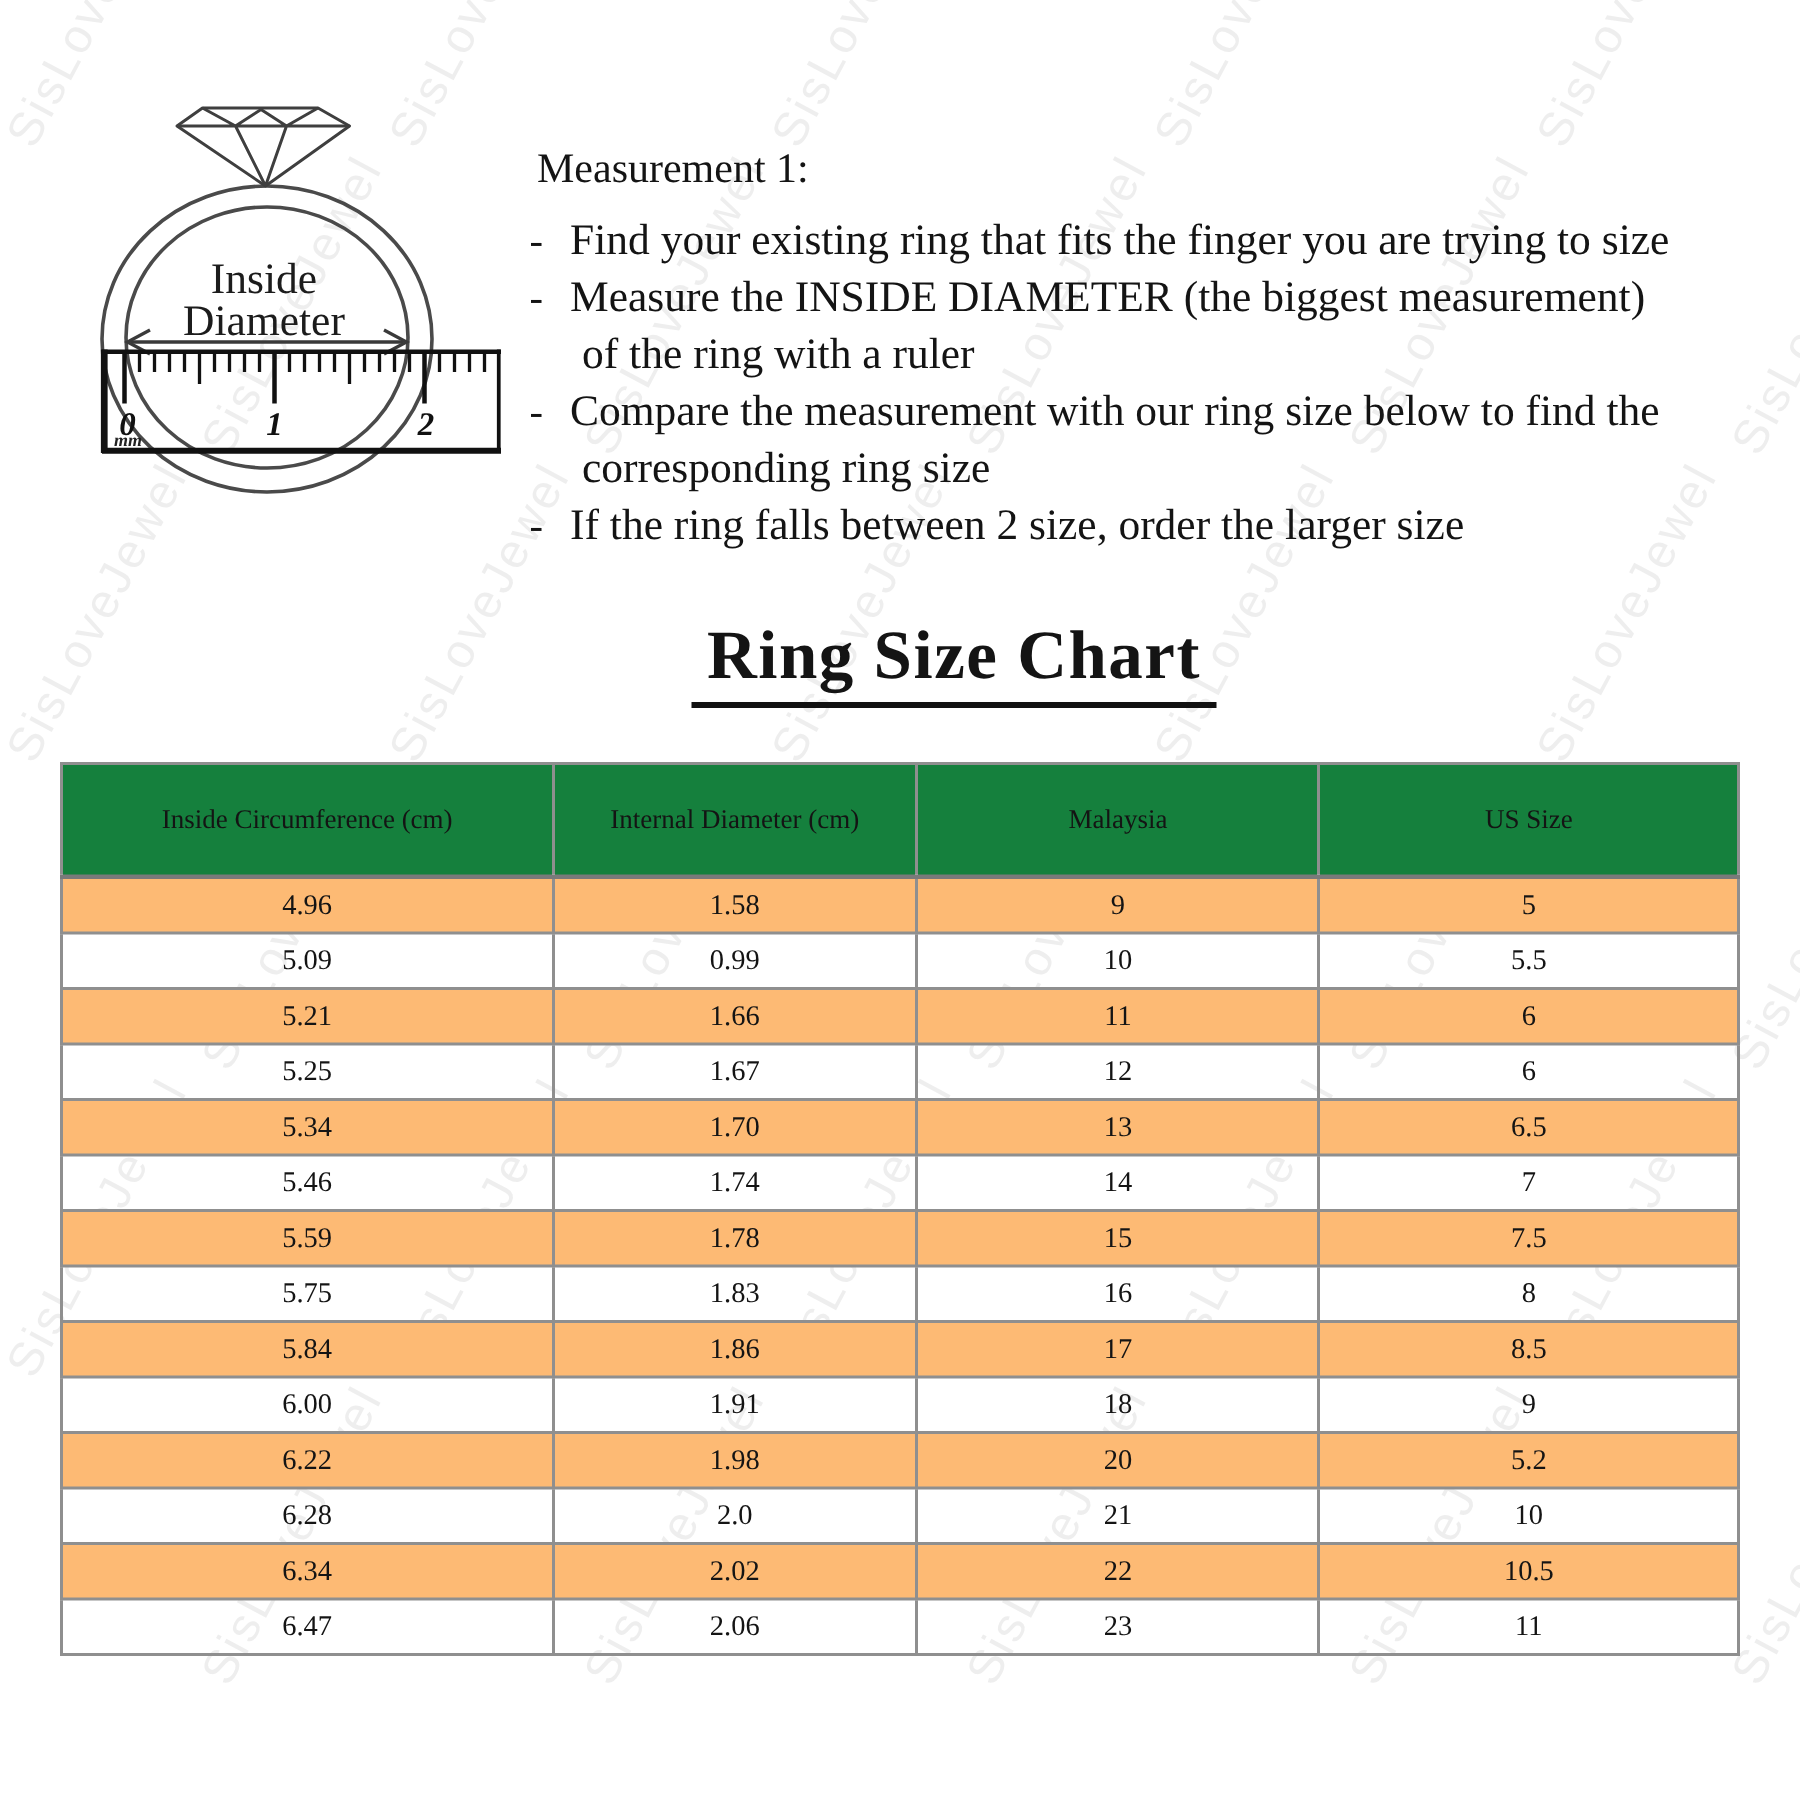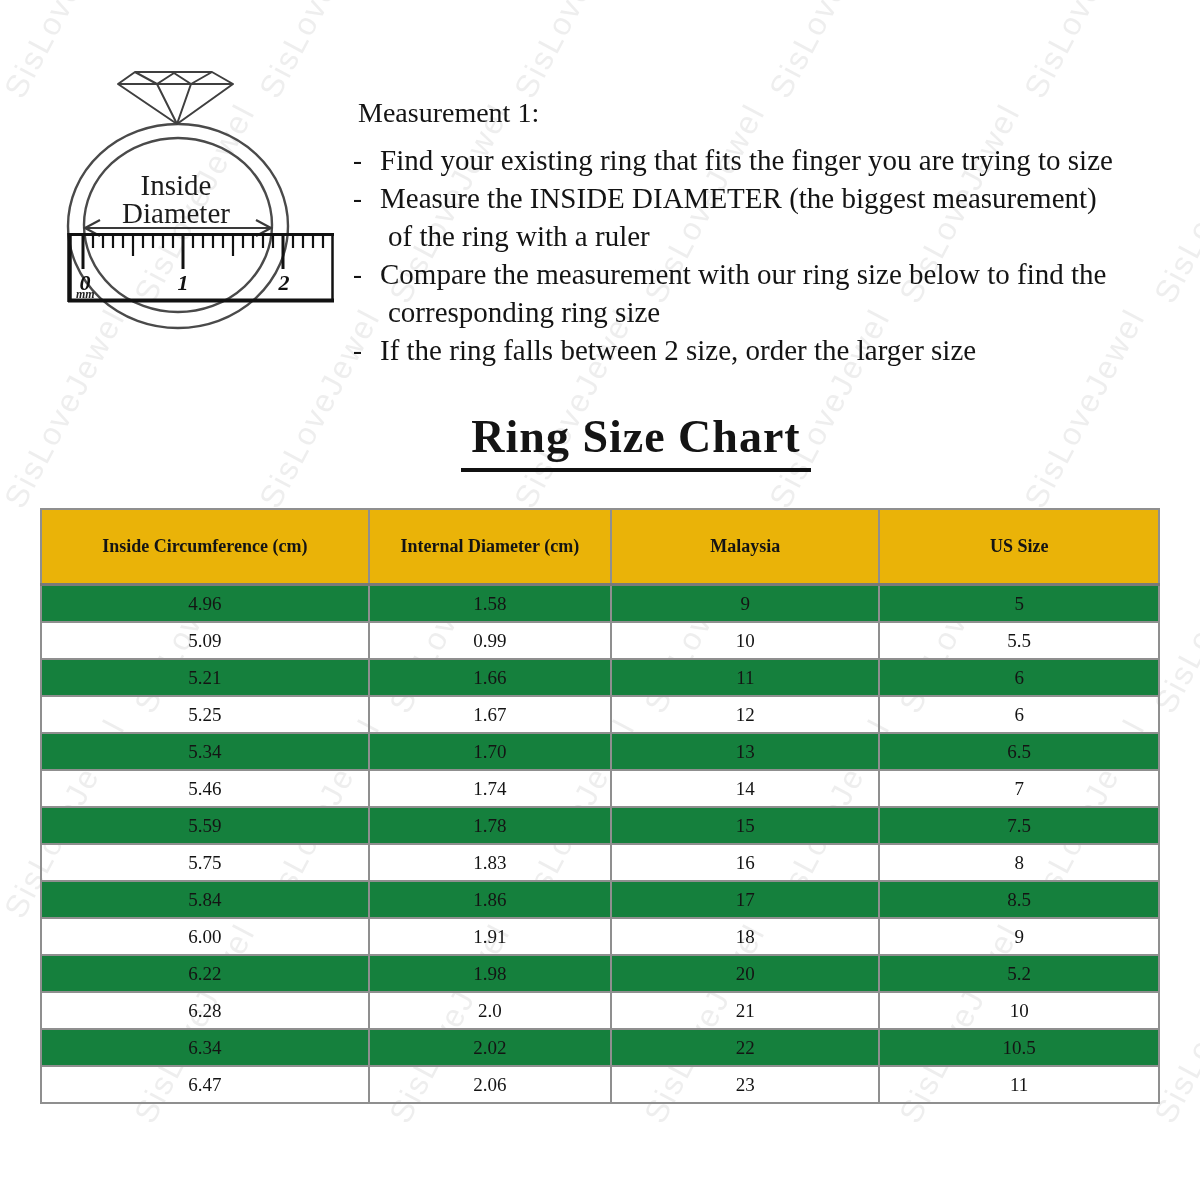--- a/index.html
+++ b/index.html
@@ -38,24 +38,24 @@
     border-collapse:collapse; table-layout:fixed;
   }
   .ring-table col.c1 { width:29.3%; }
   .ring-table col.c2 { width:21.7%; }
   .ring-table col.c3 { width:24.0%; }
   .ring-table col.c4 { width:25.0%; }
   .ring-table th, .ring-table td {
     border:2px solid #8f8f8f; text-align:center; vertical-align:middle; padding:0;
     overflow:hidden;
   }
-  .ring-table th { height:73px; font-size:18px; font-weight:bold; background:#eab308; }
+  .ring-table th { height:73px; font-size:18px; font-weight:normal; background:#15803d; }
   .ring-table td { height:35px; font-size:19px; }
   .ring-table thead th { border-bottom:3px solid #7a7a7a; }
-  .ring-table tr.alt td { background:#15803d; }
+  .ring-table tr.alt td { background:#fdba74; }
   
   .footnote {
     position:absolute; top:1122px; right:62px; z-index:1;
     font-size:23px; font-weight:bold;
   }
 </style>
 </head>
 <body>
 
 <div class="canvas">

